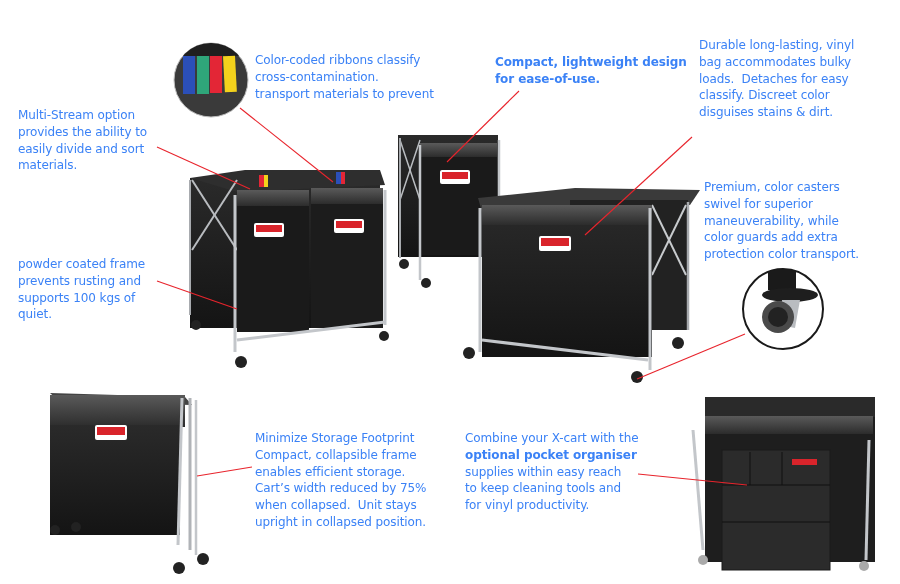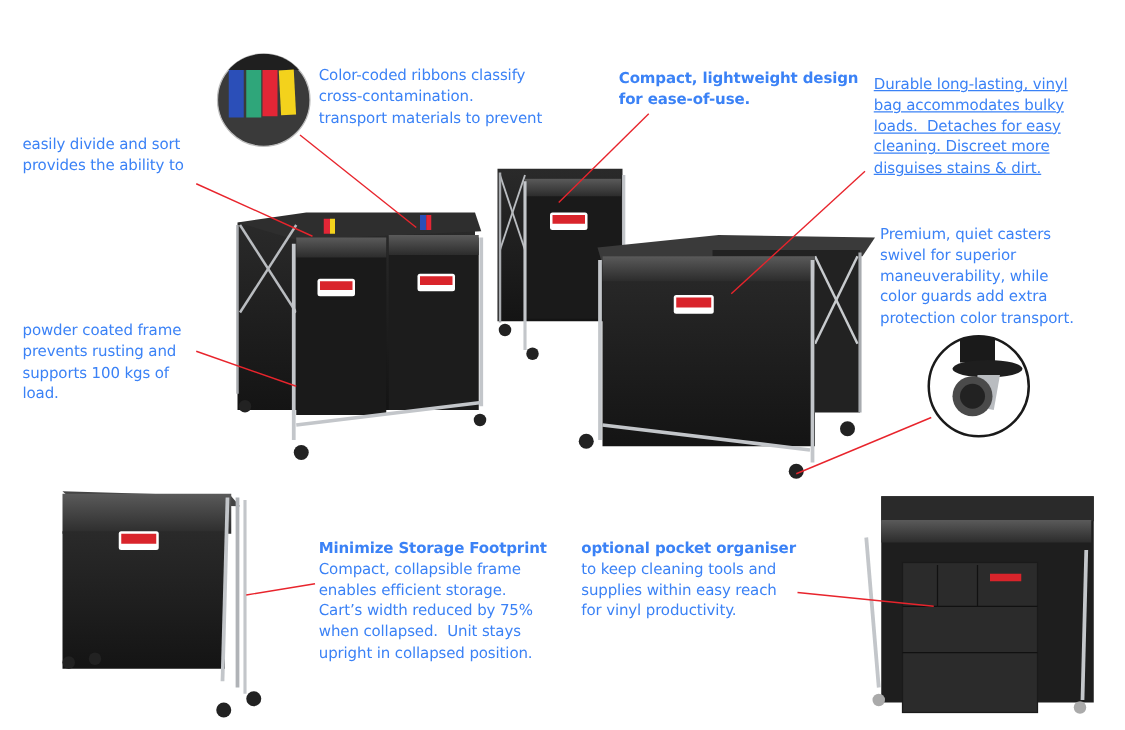--- a/index.html
+++ b/index.html
@@ -155,59 +155,62 @@
   </g>
 </svg>
 
 <div class="caption" style="left:255px; top:52px;">
   <div>Color-coded ribbons classify</div>
   <div>cross-contamination.</div>
   <div>transport materials to prevent</div>
 </div>
 
 <div class="caption" style="left:18px; top:107px;">
+  <div>Multi-Stream option</div>
+  <div>provides the ability to</div>
   <div>easily divide and sort</div>
-  <div>provides the ability to</div>
+  <div>materials.</div>
 </div>
 
 <div class="caption" style="left:495px; top:54px;font-weight:bold;">
   <div>Compact, lightweight design</div>
   <div>for ease-of-use.</div>
 </div>
 
-<div class="caption" style="left:699px; top:59px;text-decoration:underline;">
+<div class="caption" style="left:699px; top:37px;">
   <div>Durable long-lasting, vinyl</div>
   <div>bag accommodates bulky</div>
   <div style="white-space:pre">loads.  Detaches for easy</div>
-  <div>cleaning. Discreet more</div>
+  <div>classify. Discreet color</div>
   <div>disguises stains &amp; dirt.</div>
 </div>
 
 <div class="caption" style="left:704px; top:179px;">
-  <div>Premium, quiet casters</div>
+  <div>Premium, color casters</div>
   <div>swivel for superior</div>
   <div>maneuverability, while</div>
   <div>color guards add extra</div>
   <div>protection color transport.</div>
 </div>
 
 <div class="caption" style="left:18px; top:256px;">
   <div>powder coated frame</div>
   <div>prevents rusting and</div>
   <div>supports 100 kgs of</div>
-  <div>load.</div>
+  <div>quiet.</div>
 </div>
 
 <div class="caption" style="left:255px; top:430px;">
-  <div style="font-weight:bold">Minimize Storage Footprint</div>
+  <div style="font-weight:normal">Minimize Storage Footprint</div>
   <div>Compact, collapsible frame</div>
   <div>enables efficient storage.</div>
   <div>Cart’s width reduced by 75%</div>
   <div style="white-space:pre">when collapsed.  Unit stays</div>
   <div>upright in collapsed position.</div>
 </div>
 
 <div class="caption" style="left:465px; top:430px;">
+  <div>Combine your X-cart with the</div>
   <div style="font-weight:bold">optional pocket organiser</div>
+  <div>supplies within easy reach</div>
   <div>to keep cleaning tools and</div>
-  <div>supplies within easy reach</div>
   <div>for vinyl productivity.</div>
 </div>
 
 </body></html>

